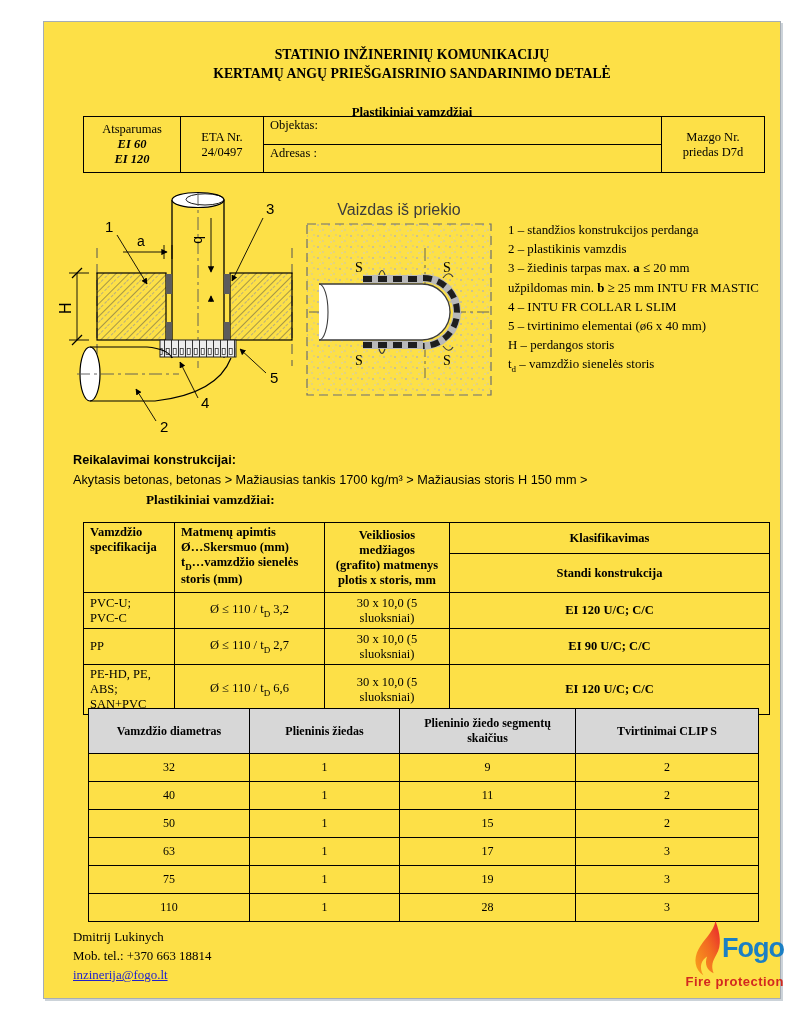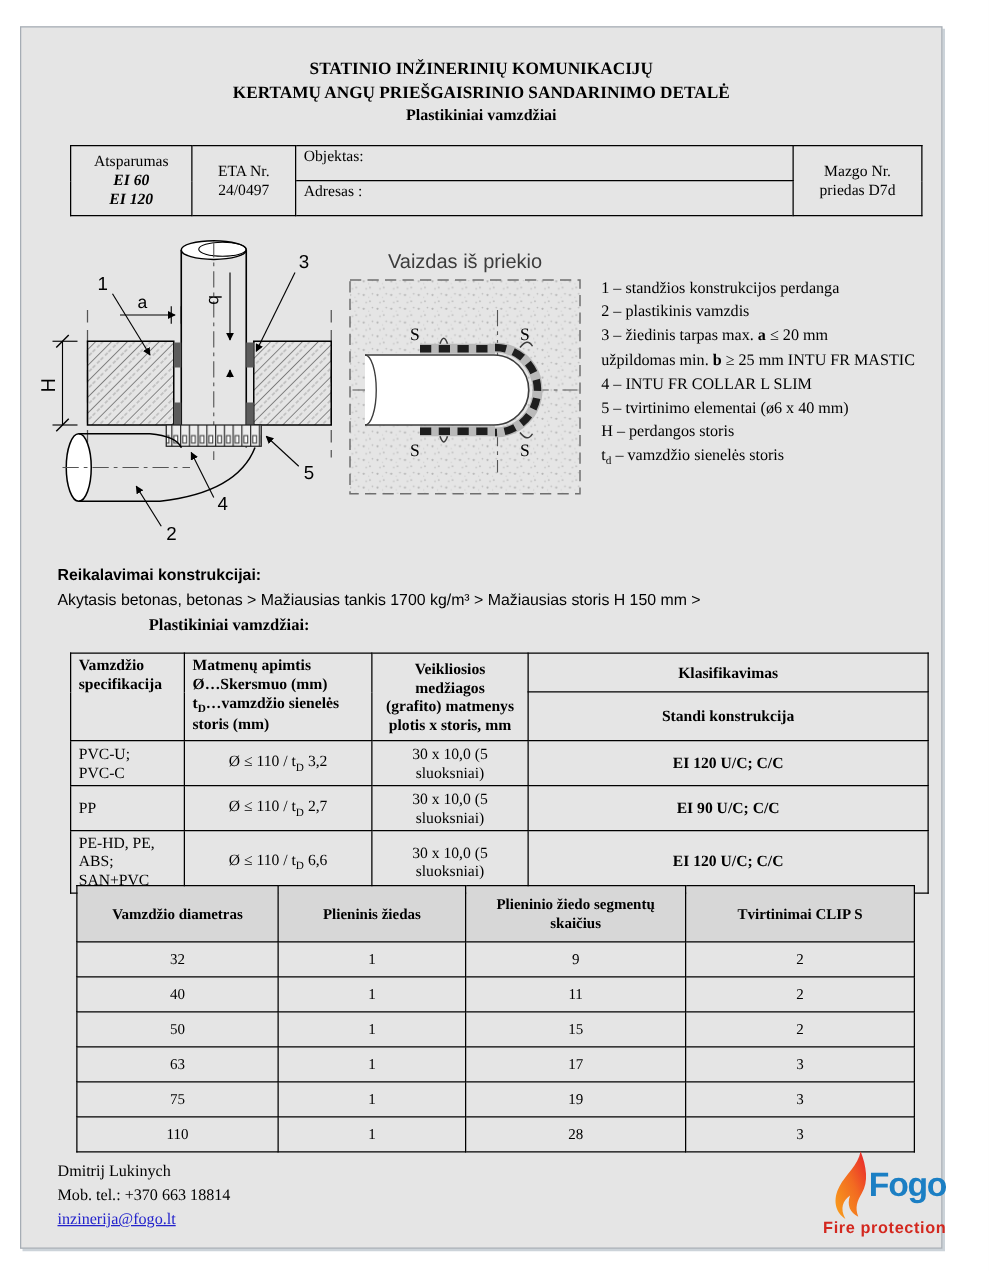--- a/index.html
+++ b/index.html
@@ -1,24 +1,24 @@
 <!DOCTYPE html>
 <html><head>
 <meta charset="utf-8">
 <style>
   html,body{margin:0;padding:0;background:#fff;}
   body{width:791px;height:1024px;position:relative;font-family:"Liberation Serif","DejaVu Serif",serif;color:#000;}
-  .page{position:absolute;left:16px;top:21px;width:736px;height:976px;background:#e5e5e5;
+  .page{position:absolute;left:43px;top:21px;width:736px;height:976px;background:#fde047;
         border:1px solid #a6adb5;box-shadow:2px 2px 0 #ccd3d9;}
   .abs{position:absolute;}
 
   
   .title{left:0;top:23px;width:100%;text-align:center;font-weight:bold;}
   .title .t1,.title .t2{font-size:13.8px;line-height:19px;}
-  .title .t3{font-size:12.8px;line-height:19px;}
+  .title .t3{font-size:12.8px;line-height:19px;margin-top:20px;}
 
   
   table{border-collapse:collapse;}
   .hdrtbl{left:39px;top:94px;width:682px;font-size:12.5px;border:1.5px solid #000;}
   .hdrtbl td{border:1px solid #000;padding:1px 6px;vertical-align:middle;}
   .hdrtbl .c1{width:84px;text-align:center;}
   .hdrtbl .c2{width:70px;text-align:center;}
   .hdrtbl .c4{width:90px;text-align:center;margin-left:16px;}
   .hdrtbl .bold{font-weight:bold;font-style:italic;}
   .hdrtbl .objcell{height:25px;vertical-align:top;}

